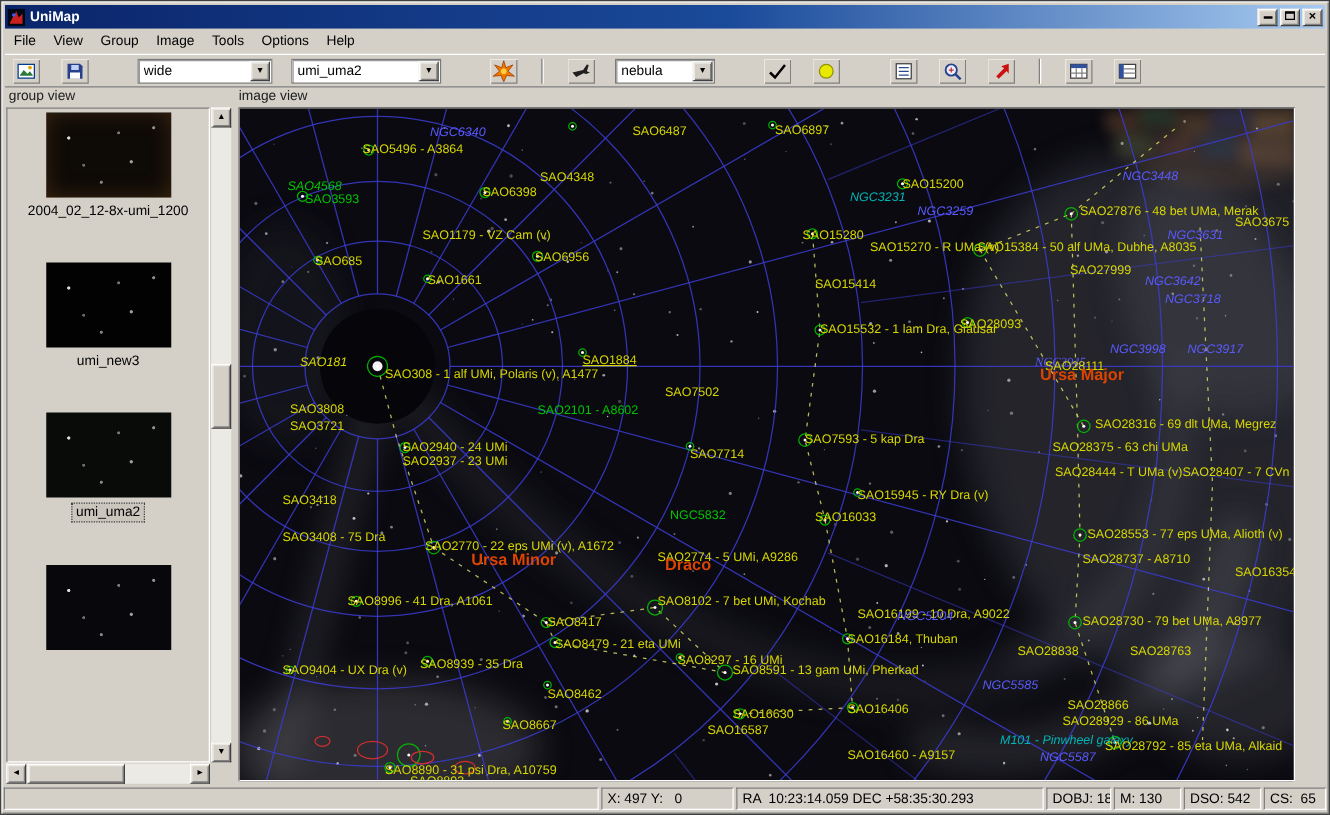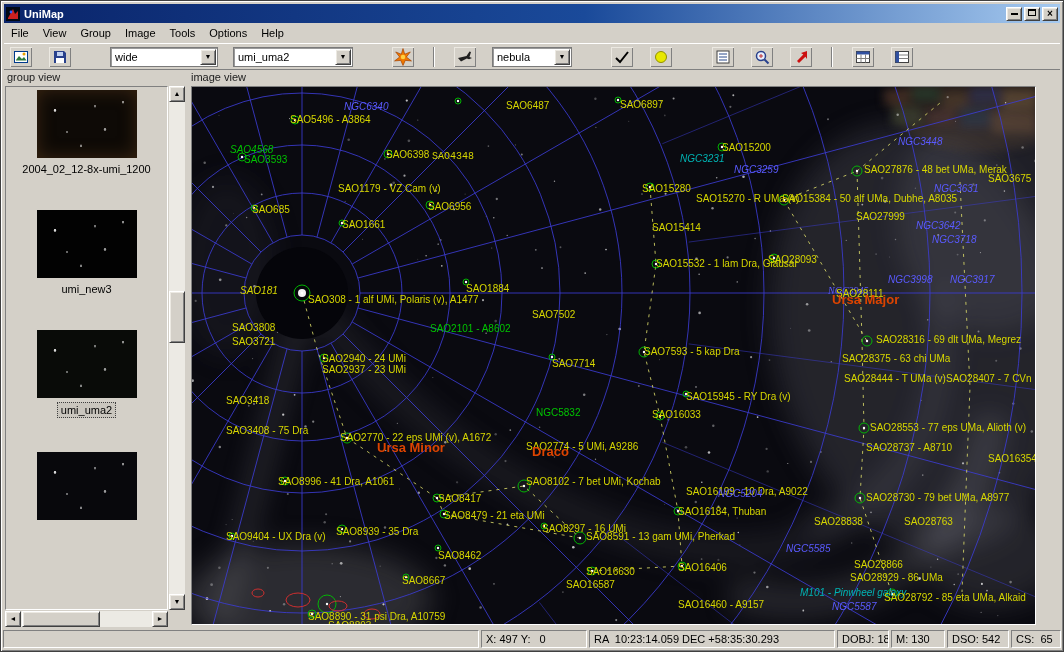--- a/index.html
+++ b/index.html
@@ -663,41 +663,41 @@
     </svg>
   <div class="slabel blue" style="left: 152px; top: 14px;">NGC6340</div>
       <div class="slabel star" style="left: 270px; top: 13px; margin-left: 44px;">SAO6487</div>
       <div class="slabel star" style="left: 428px; top: 12px;">SAO6897</div>
       <div class="slabel blue" style="left: 706px; top: 49px;">NGC3448</div>
       <div class="slabel star" style="left: 98px; top: 27px;">SAO5496 - A3864</div>
       <div class="slabel star" style="left: 530px; top: 55px;">SAO15200</div>
       <div class="slabel green" style="left: 38px; top: 57px; font-style: italic;">SAO4568</div>
       <div class="slabel green" style="left: 52px; top: 67px;">SAO3593</div>
       <div class="slabel star" style="left: 194px; top: 62px;">SAO6398</div>
-      <div class="slabel star" style="left: 240px; top: 64px; font-family: Liberation Mono, monospace;">SAO4348</div>
+      <div class="slabel star" style="left: 240px; top: 50px;">SAO4348</div>
       <div class="slabel cyan" style="left: 488px; top: 66px;">NGC3231</div>
       <div class="slabel blue" style="left: 542px; top: 77px;">NGC3259</div>
       <div class="slabel star" style="left: 672px; top: 77px;">SAO27876 - 48 bet UMa, Merak</div>
       <div class="slabel star" style="left: 796px; top: 86px;">SAO3675</div>
       <div class="slabel star" style="left: 450px; top: 96px;">SAO15280</div>
       <div class="slabel star" style="left: 146px; top: 96px;">SAO1179 - VZ Cam (v)</div>
       <div class="slabel star" style="left: 504px; top: 106px;">SAO15270 - R UMa (v)</div>
       <div class="slabel star" style="left: 590px; top: 106px;">SAO15384 - 50 alf UMa, Dubhe, A8035</div>
       <div class="slabel blue" style="left: 742px; top: 96px;">NGC3631</div>
       <div class="slabel star" style="left: 60px; top: 117px;">SAO685</div>
       <div class="slabel star" style="left: 236px; top: 114px;">SAO6956</div>
       <div class="slabel star" style="left: 664px; top: 124px;">SAO27999</div>
       <div class="slabel blue" style="left: 724px; top: 133px;">NGC3642</div>
       <div class="slabel blue" style="left: 740px; top: 147px;">NGC3718</div>
       <div class="slabel star" style="left: 460px; top: 135px;">SAO15414</div>
       <div class="slabel star" style="left: 150px; top: 132px;">SAO1661</div>
       <div class="slabel star" style="left: 576px; top: 167px;">SAO28093</div>
       <div class="slabel star" style="left: 464px; top: 171px;">SAO15532 - 1 lam Dra, Giausar</div>
       <div class="slabel star" style="left: 48px; top: 198px; font-style: italic;">SAO181</div>
-      <div class="slabel star" style="left: 274px; top: 196px;">SAO1884</div>
+      <div class="slabel star" style="left: 274px; top: 196px; text-decoration: underline;">SAO1884</div>
       <div class="slabel blue" style="left: 696px; top: 187px;">NGC3998</div>
       <div class="slabel blue" style="left: 758px; top: 187px;">NGC3917</div>
       <div class="slabel blue" style="left: 636px; top: 198px; font-family: Liberation Serif, serif;">NGC3945</div>
       <div class="slabel star" style="left: 644px; top: 201px;">SAO28111</div>
       <div class="slabel star" style="left: 116px; top: 207px;">SAO308 - 1 alf UMi, Polaris (v), A1477</div>
       <div class="slabel con" style="left: 640px; top: 207px;">Ursa Major</div>
       <div class="slabel star" style="left: 684px; top: 247px;">SAO28316 - 69 dlt UMa, Megrez</div>
       <div class="slabel star" style="left: 40px; top: 235px;">SAO3808</div>
       <div class="slabel green" style="left: 238px; top: 236px;">SAO2101 - A8602</div>
       <div class="slabel star" style="left: 340px; top: 222px;">SAO7502</div>

